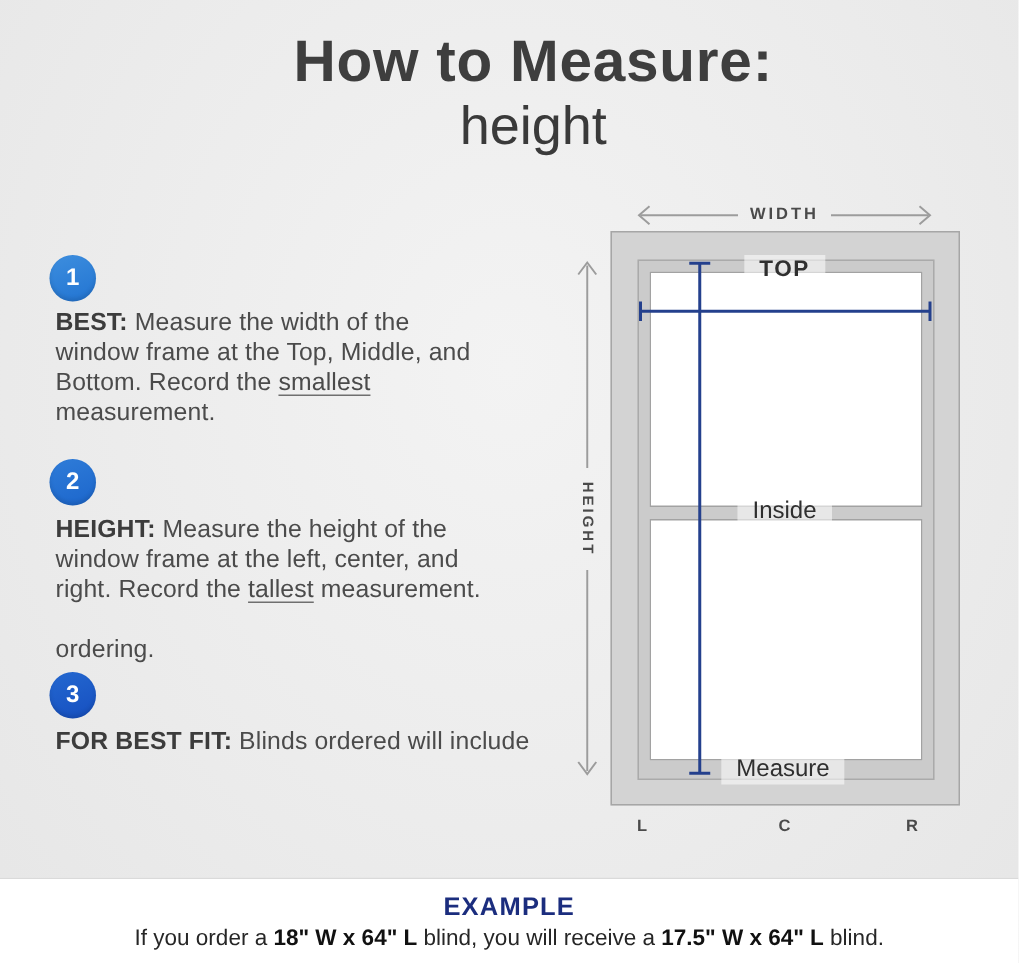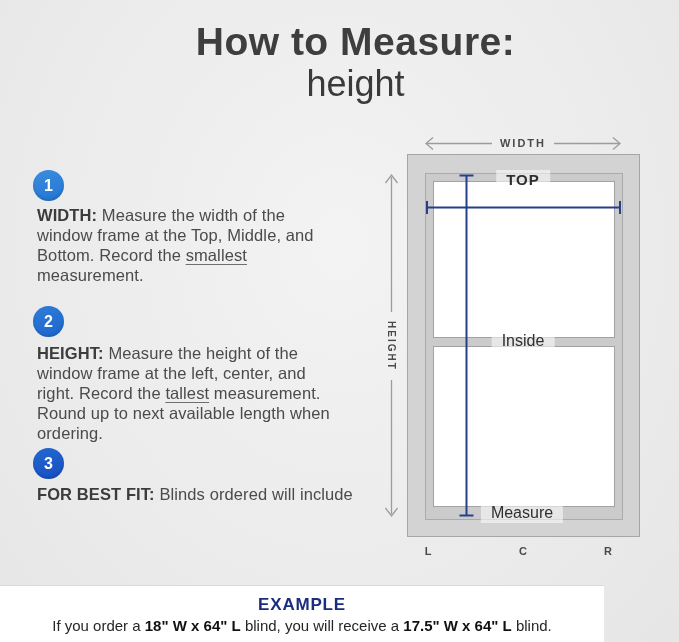--- a/index.html
+++ b/index.html
@@ -63,53 +63,53 @@
   }
   .lbl-width{left:523px;top:137px;}
   .lbl-height{
     position:absolute;left:391px;top:346px;transform:translate(-50%,-50%);
     writing-mode:vertical-rl;font-size:10px;font-weight:600;letter-spacing:2px;color:#4a4a4a;
   }
   .lcr{position:absolute;transform:translateX(-50%);top:545px;font-size:11px;font-weight:600;color:#4a4a4a;}
   .lbl-l{left:428px;} .lbl-c{left:523px;} .lbl-r{left:608px;}
   
   .footer{
-    position:absolute;left:0;top:585px;width:604px;height:57px;
+    position:absolute;left:0;top:585px;width:679px;height:57px;
     background:#ffffff;border-top:1px solid #dadada;text-align:center;
   }
   .example-heading{margin-top:9px;font-size:17px;font-weight:800;letter-spacing:.8px;color:#1b2d7e;}
   .example-text{margin-top:2px;font-size:15px;color:#262626;}
   .example-text b{font-weight:700;color:#111;}
 </style>
 </head>
 <body>
 
 <div class="page">
 
   <div class="title">
     <div class="title-line1">How to Measure:</div>
     <div class="title-line2">
       <span class="title-suffix">height</span>
     </div>
   </div>
 
   <div class="step-circle" id="c1">1</div>
   <div class="step-text" id="t1">
-    <b>WIDTH:</b><span> Measure the width of the</span><br>
+    <b>BEST:</b><span> Measure the width of the</span><br>
     <span>window frame at the Top, Middle, and</span><br>
     <span>Bottom. Record the </span><u>smallest</u><br>
     <span>measurement.</span>
   </div>
 
   <div class="step-circle" id="c2">2</div>
   <div class="step-text" id="t2">
     <b>HEIGHT:</b><span> Measure the height of the</span><br>
     <span>window frame at the left, center, and</span><br>
     <span>right. Record the </span><u>tallest</u><span> measurement.</span><br>
-    <span>Round up to next available length when</span><br>
+    <br>
     <span>ordering.</span>
   </div>
 
   <div class="step-circle" id="c3">3</div>
   <div class="step-text" id="t3">
     <b>FOR BEST FIT:</b><span> Blinds ordered will include</span><br>
   </div>
 
   <div class="win-frame">
     <div class="win-opening">

